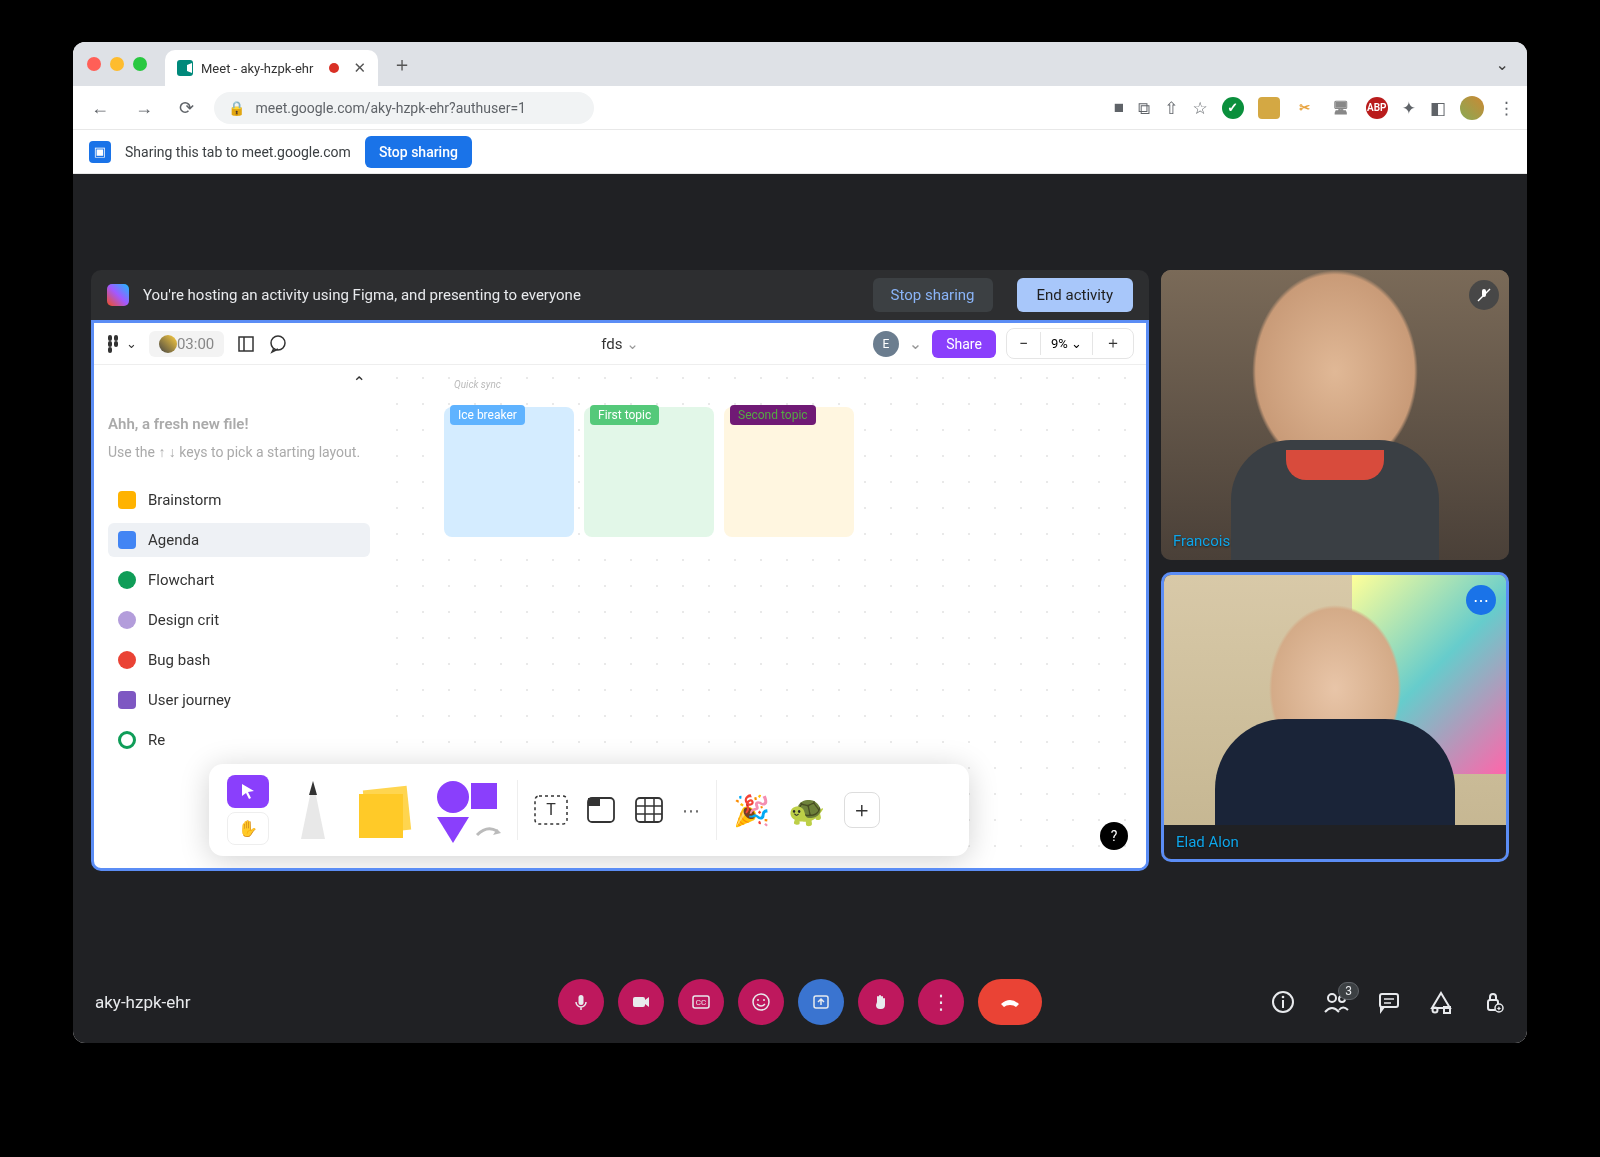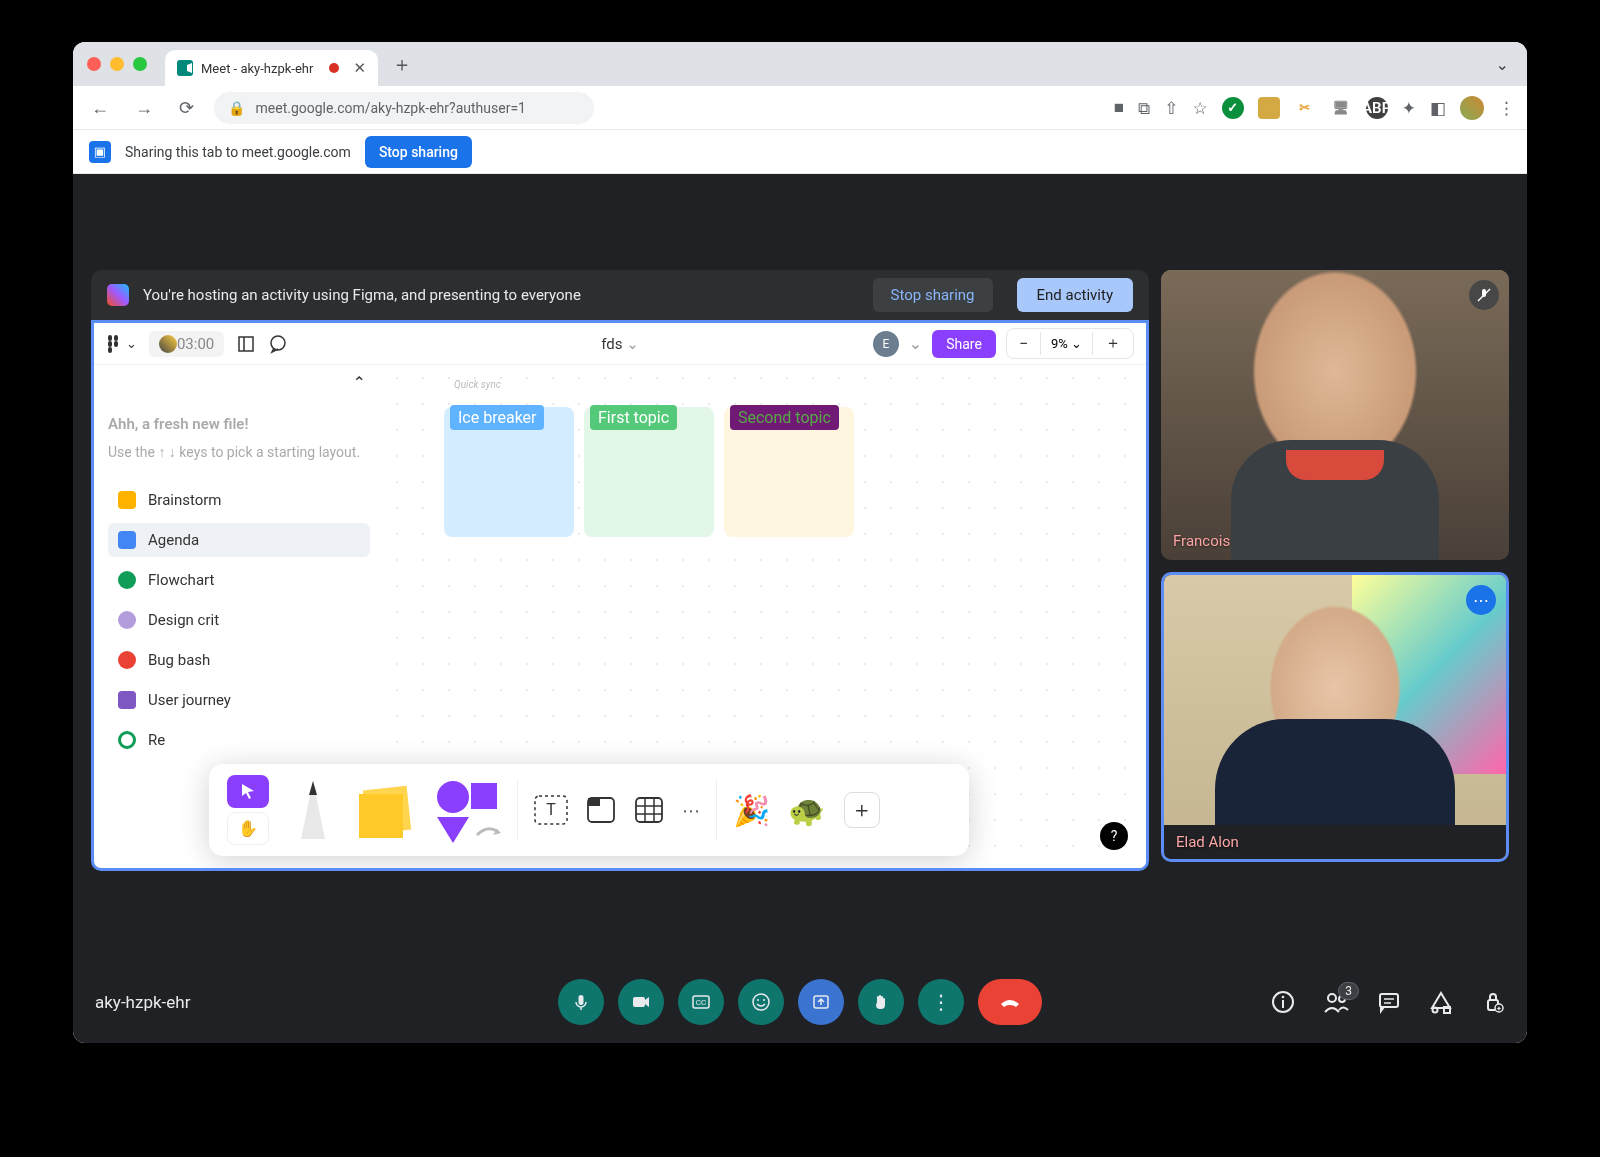--- a/index.html
+++ b/index.html
@@ -49,43 +49,43 @@
   .leftpanel{position:absolute;left:0;top:42px;width:290px;padding:10px 14px;height:calc(100% - 42px - 110px);}
   .lphead{color:#aaa;font-size:15px;font-weight:600;margin-top:40px;}
   .lpchev{position:absolute;right:18px;top:8px;color:#333;}
   .lphint{color:#aaa;font-size:14px;margin-top:10px;line-height:1.4;}
   .tpl{display:flex;align-items:center;gap:12px;padding:8px 10px;margin-top:6px;border-radius:6px;font-size:15px;color:#333;}
   .tpl.sel{background:#eef1f5;}
   .tic{width:18px;height:18px;border-radius:4px;}
   
   .canvas{position:absolute;left:290px;right:0;top:42px;bottom:0;background:#fff;background-image:radial-gradient(#e9e9e9 1px,transparent 1px);background-size:26px 26px;}
   .card{position:absolute;top:42px;width:130px;height:130px;border-radius:8px;}
-  .cardlabel{position:absolute;top:-2px;left:6px;font-size:16px;padding:3px 8px;border-radius:4px;color:#fff;}
+  .cardlabel{position:absolute;top:-2px;left:6px;font-size:12px;padding:3px 8px;border-radius:4px;color:#fff;}
   .helpbtn{position:absolute;right:18px;bottom:18px;width:28px;height:28px;border-radius:50%;background:#000;color:#fff;display:flex;align-items:center;justify-content:center;font-size:14px;}
   
   .btoolbar{position:absolute;left:115px;bottom:12px;width:760px;height:92px;background:#fff;border-radius:14px;box-shadow:0 4px 30px rgba(0,0,0,.18);display:flex;align-items:center;padding:0 12px;}
   .tbseg{display:flex;align-items:center;gap:18px;padding:0 16px;height:70px;}
   .tbdiv{width:1px;height:60px;background:#eee;}
   .cursorblock{display:flex;flex-direction:column;gap:4px;}
   .cb{width:42px;height:42px;border-radius:8px;display:flex;align-items:center;justify-content:center;}
   .cb.sel{background:#8a3ffc;color:#fff;}
   .cb.hand{background:#fff;border:1px solid #eee;color:#333;}
   
   .tile1{position:absolute;right:18px;top:96px;width:348px;height:290px;background:#3b3b3b;border-radius:10px;overflow:hidden;}
   .tile2{position:absolute;right:18px;top:398px;width:348px;height:290px;background:#3b3b3b;border-radius:10px;overflow:hidden;border:3px solid #5b8df5;}
-  .namebadge{position:absolute;left:12px;bottom:10px;color:#fca5a5;font-size:15px;text-shadow:0 1px 2px rgba(0,0,0,.6);}
+  .namebadge{position:absolute;left:12px;bottom:10px;color:#0ea5e9;font-size:15px;text-shadow:0 1px 2px rgba(0,0,0,.6);}
   .mute{position:absolute;right:10px;top:10px;width:30px;height:30px;border-radius:50%;background:rgba(60,64,67,.8);display:flex;align-items:center;justify-content:center;color:#fff;}
   .moredot{position:absolute;right:10px;top:10px;width:30px;height:30px;border-radius:50%;background:#1a73e8;display:flex;align-items:center;justify-content:center;color:#fff;}
   .person{width:100%;height:100%;display:flex;align-items:flex-end;justify-content:center;}
   .tile2 .namebadge{background:#202124;left:0;right:0;bottom:0;padding:8px 12px;}
   
   .meetbar{position:absolute;left:0;right:0;bottom:0;height:82px;display:flex;align-items:center;padding:0 22px;}
   .meetcode{color:#e8eaed;font-size:17px;}
   .controls{position:absolute;left:50%;transform:translateX(-50%);display:flex;gap:14px;}
-  .cbtn{width:46px;height:46px;border-radius:50%;background:#0f766e;color:#e8eaed;display:flex;align-items:center;justify-content:center;font-size:20px;}
+  .cbtn{width:46px;height:46px;border-radius:50%;background:#be185d;color:#e8eaed;display:flex;align-items:center;justify-content:center;font-size:20px;}
   .cbtn.blue{background:#3a74d0;}
   .cbtn.red{background:#ea4335;width:64px;border-radius:24px;}
   .rightctrls{margin-left:auto;display:flex;gap:28px;color:#e8eaed;font-size:22px;align-items:center;}
   .pcount{position:relative;}
   .pcount .badge{position:absolute;top:-8px;right:-10px;background:#3c4043;color:#e8eaed;font-size:12px;padding:1px 6px;border-radius:10px;border:1px solid #5f6368;}
   svg{display:block;}
 </style>
 </head>
 <body>
 
@@ -120,21 +120,21 @@
     </div>
     <div class="exticons">
       <span>■</span>
       <span>⧉</span>
       <span>⇧</span>
       <span>☆</span>
       <span class="ext" style="background:#0a8f3c;color:#fff;border-radius:50%;">✓</span>
       <span class="ext" style="background:#d4a843;"></span>
       <span class="ext" style="color:#e8a23b;">✂</span>
       <span class="ext" style="color:#888;">🖥</span>
-      <span class="ext" style="background:#404040;color:#fff;border-radius:50%;font-size:15px;">ABP</span>
+      <span class="ext" style="background:#b91c1c;color:#fff;border-radius:50%;font-size:10px;">ABP</span>
       <span>✦</span>
       <span>◧</span>
       <span class="avatar"></span>
       <span>⋮</span>
     </div>
   </div>
 
   <div class="sharebanner">
     <span class="ic">▣</span>
     <span>Sharing this tab to meet.google.com</span>

